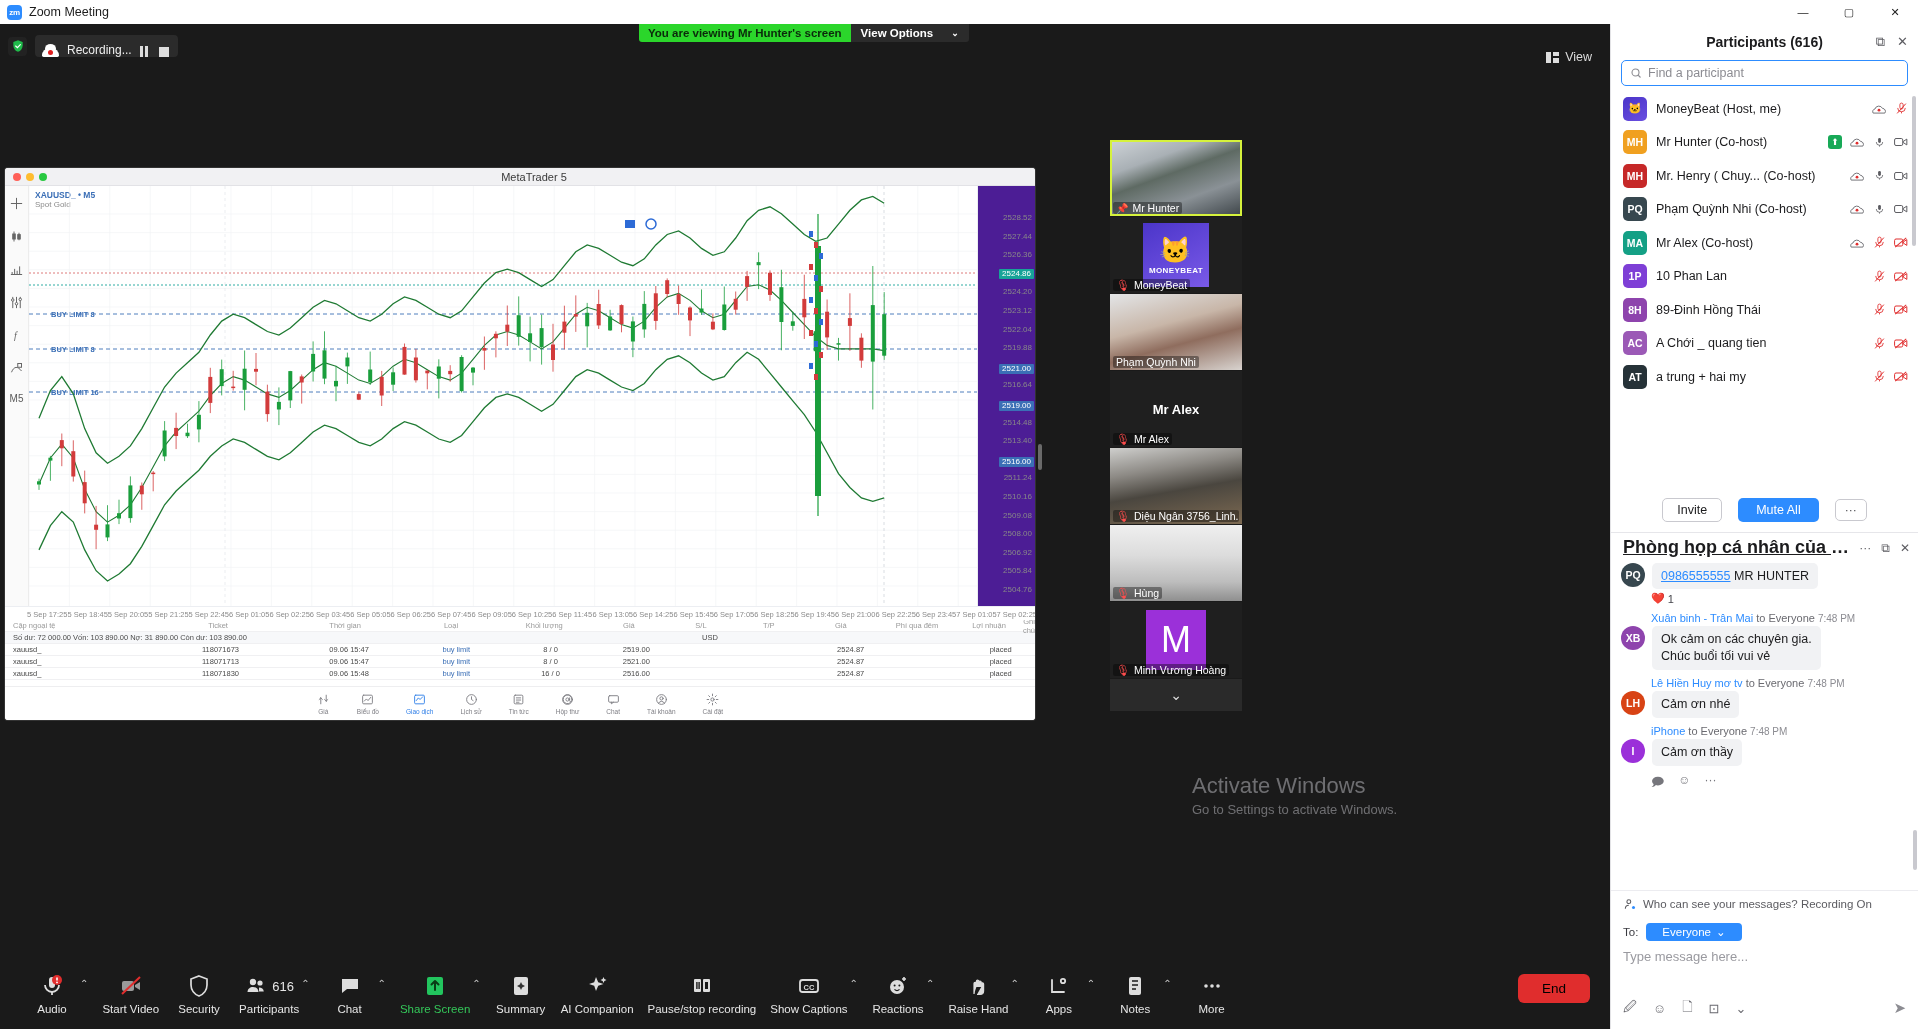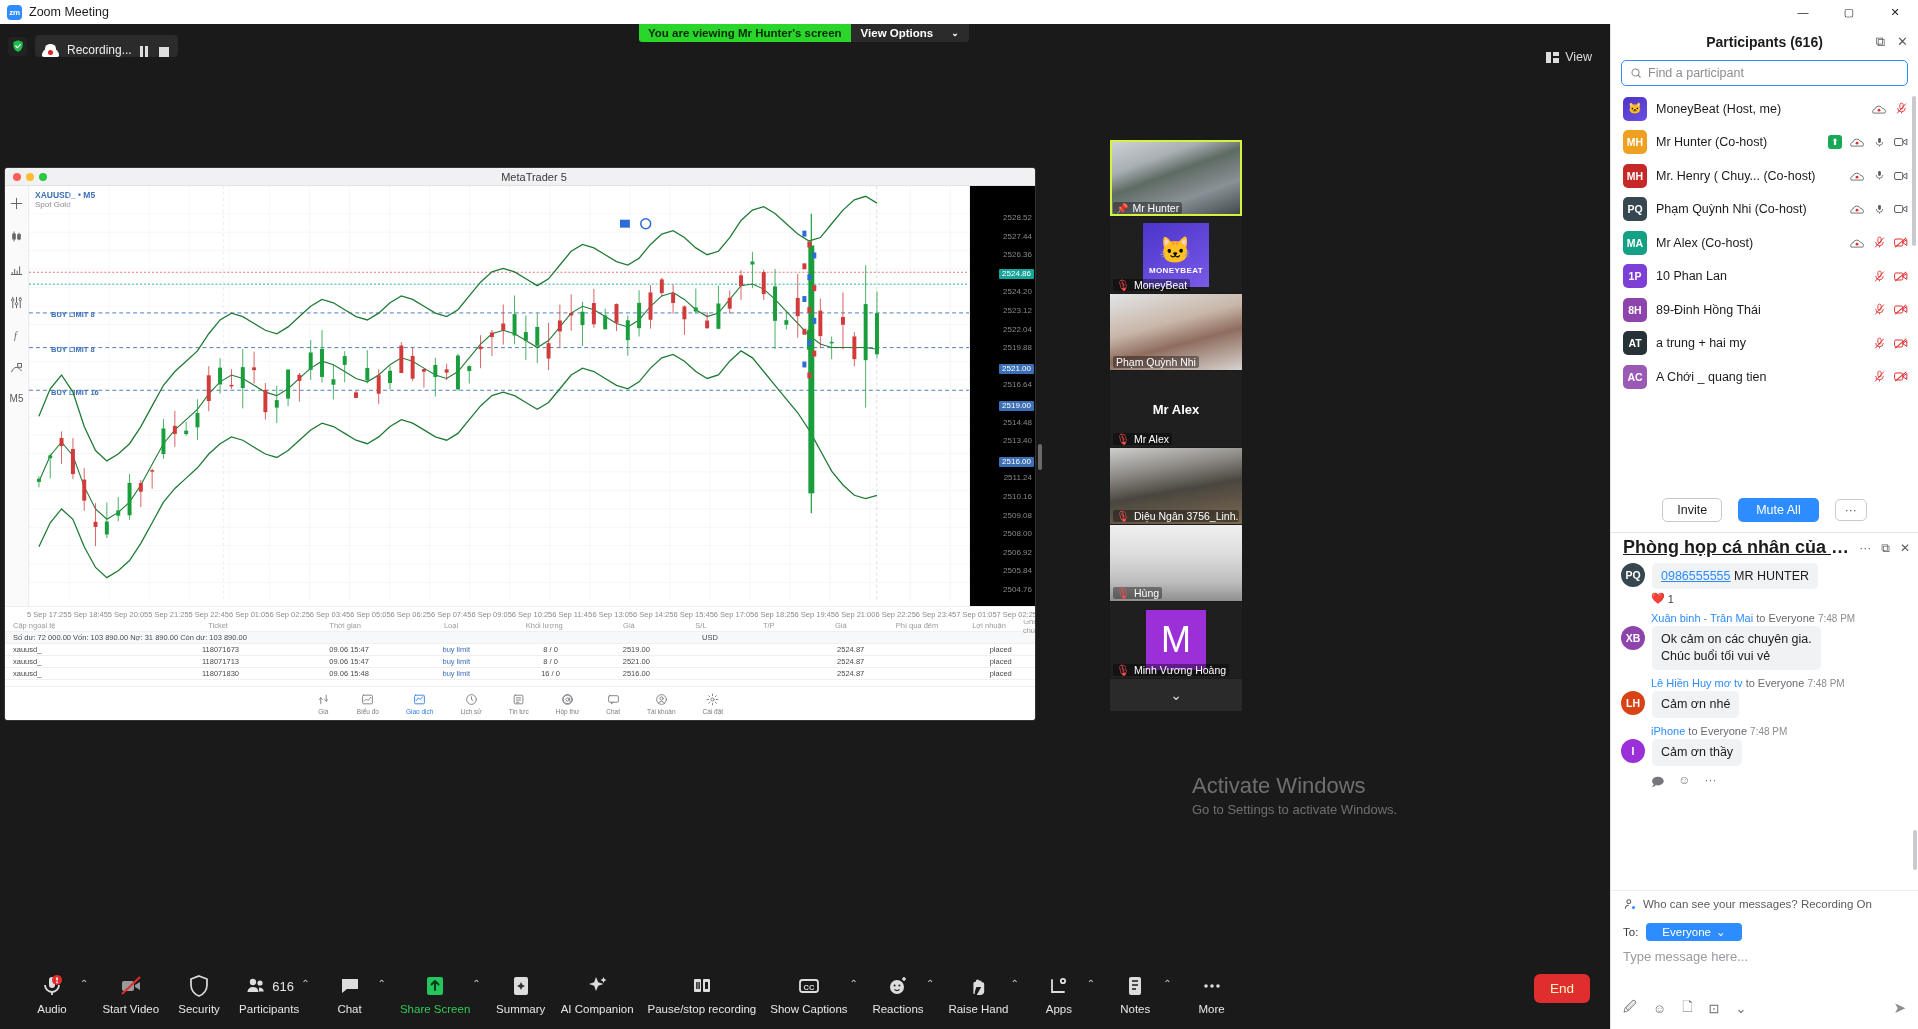--- a/index.html
+++ b/index.html
@@ -116,21 +116,21 @@
   .mt-body { display: flex; height: 420px; background: #fff; }
   .mt-toolbar {
     width: 24px; background: #fafafa; border-right: 1px solid #ececec;
     display: flex; flex-direction: column; align-items: center; gap: 17px;
     padding-top: 9px; color: #5a5a5a; font-size: 10px;
   }
   .mt-toolbar .ti { width: 16px; height: 16px; display:flex;align-items:center;justify-content:center; }
   .mt-toolbar .ti svg { width: 15px; height: 15px; }
   .mt-chart { flex: 1; position: relative; background: #fff; overflow: hidden; }
   .mt-price-axis {
-    width: 66px; background: #000000; border-left: 1px solid #eceef2; position: relative;
+    width: 58px; background: #4c1d95; border-left: 1px solid #eceef2; position: relative;
   }
   .px-tick {
     position: absolute; right: 3px; font-size: 8px; color: #888; line-height: 8px;
   }
   .px-tag {
     position: absolute; right: 1px; font-size: 8px; color: #fff; padding: 1px 3px;
     line-height: 8px; border-radius: 1px; white-space: nowrap;
   }
   .sym-label { position: absolute; left: 6px; top: 4px; font-size: 8.5px; color: #3b6fb6; font-weight: bold;}
   .sym-sub { position: absolute; left: 6px; top: 14px; font-size: 8px; color: #8a8a8a; }
@@ -230,22 +230,22 @@
   .tb-item {
     display: flex; flex-direction: column; align-items: center; justify-content: center;
     min-width: 52px; color: #e6e6e6; position: relative; padding-top: 6px;
   }
   .tb-item .ic { height: 26px; display: flex; align-items: center; justify-content: center; }
   .tb-item .lb { font-size: 11.5px; margin-top: 4px; white-space: nowrap; }
   .tb-item.green .lb { color: #34c759; }
   .tb-group { display: flex; align-items: flex-end; gap: 2px; }
   .tb-caret { color: #cfcfcf; font-size: 10px; padding-bottom: 26px; }
   .end-btn {
-    margin-left: auto; background: #e02d2d; color: #fef9c3; border-radius: 6px;
-    padding: 7px 16px; font-size: 13.5px; margin-bottom: 6px; margin-right: 8px;
+    margin-left: auto; background: #e02d2d; color: #000000; border-radius: 6px;
+    padding: 7px 24px; font-size: 13.5px; margin-bottom: 6px; margin-right: 8px;
   }
 
   
   #rightpanel {
     position: absolute; top: 24px; right: 0; width: 308px; height: 1005px;
     background: #fff; color: #1c1c1e; display: flex; flex-direction: column;
     border-left: 1px solid #e3e3e6;
   }
   .rp-head {
     height: 36px; display: flex; align-items: center; justify-content: center;
@@ -1331,42 +1331,42 @@
           <span class="i">
             <svg width="16" height="13" viewBox="0 0 24 18">
               <rect x="1" y="3" width="14" height="12" rx="2.5" fill="none" stroke="#e02d2d" stroke-width="1.7"></rect>
               <path d="M16 8l6-4v10l-6-4z" fill="none" stroke="#e02d2d" stroke-width="1.7"></path>
               <path d="M2 17L21 1" stroke="#e02d2d" stroke-width="1.8"></path>
             </svg>
           </span>
         </span>
       </div>
       <div class="prow">
-        <div class="av" style="background:#263238">AT</div>
-        <span class="pname">a trung + hai my</span>
+        <div class="av" style="background:#9b59b6">AC</div>
+        <span class="pname">A Chới _ quang tien</span>
       <span class="picons">
           <span class="i">
             <svg width="13" height="15" viewBox="0 0 24 24">
               <rect x="9" y="2" width="6" height="11" rx="3" fill="none" stroke="#e02d2d" stroke-width="1.6"></rect>
               <path d="M5 11a7 7 0 0014 0M12 18v3" stroke="#e02d2d" stroke-width="1.6" fill="none"></path>
               <path d="M4 21L20 3" stroke="#e02d2d" stroke-width="1.8"></path>
             </svg>
           </span>
           <span class="i">
             <svg width="16" height="13" viewBox="0 0 24 18">
               <rect x="1" y="3" width="14" height="12" rx="2.5" fill="none" stroke="#e02d2d" stroke-width="1.7"></rect>
               <path d="M16 8l6-4v10l-6-4z" fill="none" stroke="#e02d2d" stroke-width="1.7"></path>
               <path d="M2 17L21 1" stroke="#e02d2d" stroke-width="1.8"></path>
             </svg>
           </span>
         </span>
       </div>
       <div class="prow">
-        <div class="av" style="background:#9b59b6">AC</div>
-        <span class="pname">A Chới _ quang tien</span>
+        <div class="av" style="background:#263238">AT</div>
+        <span class="pname">a trung + hai my</span>
       <span class="picons">
           <span class="i">
             <svg width="13" height="15" viewBox="0 0 24 24">
               <rect x="9" y="2" width="6" height="11" rx="3" fill="none" stroke="#e02d2d" stroke-width="1.6"></rect>
               <path d="M5 11a7 7 0 0014 0M12 18v3" stroke="#e02d2d" stroke-width="1.6" fill="none"></path>
               <path d="M4 21L20 3" stroke="#e02d2d" stroke-width="1.8"></path>
             </svg>
           </span>
           <span class="i">
             <svg width="16" height="13" viewBox="0 0 24 18">

